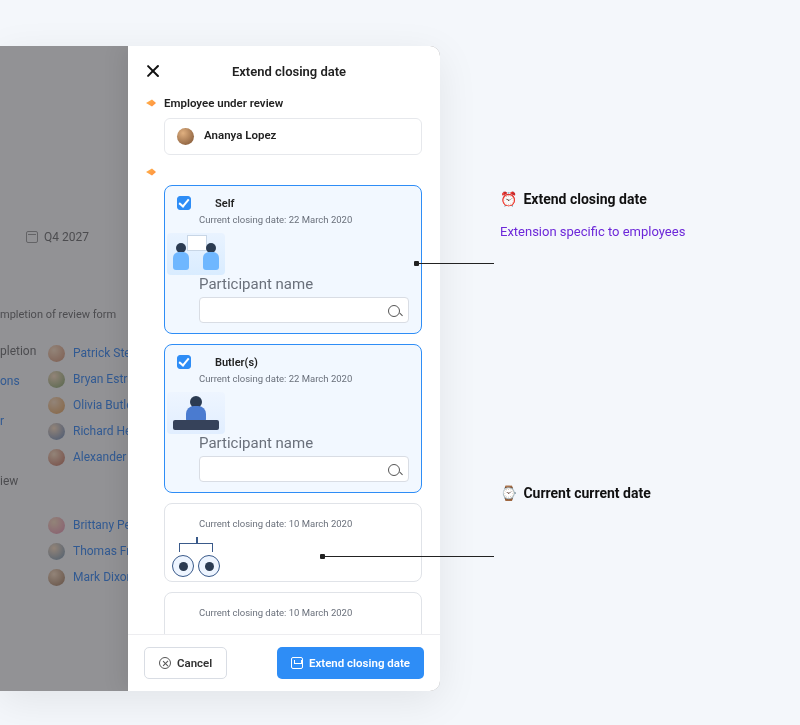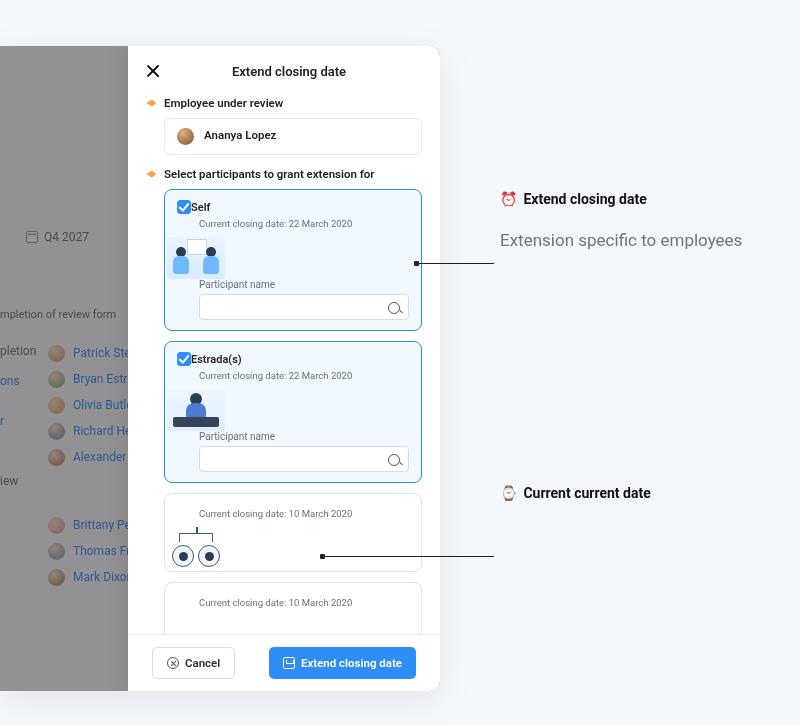--- a/index.html
+++ b/index.html
@@ -31,21 +31,21 @@
 .sec-h{display:flex;align-items:center;gap:8px;margin-bottom:8px}
 .pt{width:10px;height:10px;position:relative}
 .pt:before{content:"";position:absolute;inset:0;background:linear-gradient(135deg,#ffb84d,#ff8a3d);clip-path:polygon(0 50%,60% 15%,100% 50%,60% 85%)}
 .sec-t{font-size:11.5px;font-weight:600;color:#222}
 
 .emp-card{border:1px solid #e6e8ec;border-radius:6px;padding:9px 12px;display:flex;align-items:flex-start;gap:10px;margin-left:18px}
 .emp-name{font-size:11.5px;font-weight:600;color:#222}
 
 .pcard{border:1.5px solid #e0e3e8;border-radius:8px;padding:10px 12px;margin:0 0 10px 18px;position:relative;min-height:58px}
 .pcard.sel{border-color:#2e8df6;background:#f2f8ff}
-.prow{display:flex;align-items:flex-end;gap:0}
+.prow{display:flex;align-items:flex-end;gap:24px}
 .cb{width:14px;height:14px;border:1.5px solid #888;border-radius:3px;flex:none;position:relative;background:#fff}
 .cb.on{background:#2e8df6;border-color:#2e8df6}
 .cb.on:after{content:"";position:absolute;left:3px;top:0px;width:4px;height:8px;border:solid #fff;border-width:0 2px 2px 0;transform:rotate(40deg)}
 .ptit{font-size:11px;font-weight:600;color:#222}
 .psub{font-size:9.5px;color:#6a707b;margin:4px 0 0 22px}
 .pill{position:absolute;right:10px;top:8px;width:58px;height:42px}
 
 .ill-board{background:linear-gradient(180deg,#e9f3ff,#d9ecff);border-radius:4px;position:relative;overflow:hidden}
 .pers{position:absolute;width:20px;height:30px;bottom:2px}
 .pers .hd{width:10px;height:10px;border-radius:50%;background:#2b3b52;position:absolute;left:5px;top:0}
@@ -61,40 +61,40 @@
 .ill-desk:after{content:"";position:absolute;left:6px;right:6px;bottom:4px;height:10px;background:#36425a;border-radius:2px}
 
 .ill-tree{position:relative}
 .ill-tree .c{width:22px;height:22px;border-radius:50%;border:1.5px solid #3a5a8a;position:absolute;display:flex;align-items:center;justify-content:center;background:#eef5ff}
 .ill-tree .c .h{width:9px;height:9px;border-radius:50%;background:#2b3b52}
 .ill-tree .c1{left:5px;bottom:2px}
 .ill-tree .c2{right:5px;bottom:2px}
 .ill-tree:before{content:"";position:absolute;left:12px;right:12px;top:6px;height:8px;border:1.5px solid #3a5a8a;border-bottom:none}
 .ill-tree:after{content:"";position:absolute;left:50%;top:0;width:1.5px;height:7px;background:#3a5a8a}
 
-.plabel{font-size:10px;color:#6a707b;margin:8px 0 4px 22px}
+.plabel{font-size:15px;color:#6a707b;margin:8px 0 4px 22px}
 .pinput{margin-left:22px;height:26px;border:1px solid #d9dde4;border-radius:4px;background:#fff;position:relative;width:calc(100% - 22px)}
 .pinput:after{content:"";position:absolute;right:8px;top:7px;width:10px;height:10px;border:1.4px solid #555;border-radius:50%}
 .pinput:before{content:"";position:absolute;right:5px;top:16px;width:4px;height:1.4px;background:#555;transform:rotate(45deg)}
 
-.footer{border-top:1px solid #ededf0;padding:12px 24px;display:flex;justify-content:space-between;align-items:center}
+.footer{border-top:1px solid #ededf0;padding:12px 16px;display:flex;justify-content:space-between;align-items:center}
 .btn{height:32px;border-radius:5px;font-size:11.5px;font-weight:600;display:flex;align-items:center;gap:6px;padding:0 14px;cursor:pointer}
 .btn-cancel{border:1px solid #d9dde4;background:#fff;color:#333}
 .btn-cancel .xic{width:12px;height:12px;border:1.3px solid #555;border-radius:50%;position:relative}
 .btn-cancel .xic:before,.btn-cancel .xic:after{content:"";position:absolute;left:5px;top:2px;width:1.3px;height:7px;background:#555}
 .btn-cancel .xic:before{transform:rotate(45deg)}.btn-cancel .xic:after{transform:rotate(-45deg)}
 .btn-primary{background:#2e8df6;color:#fff;border:none}
 .btn-primary .sv{width:12px;height:12px;border:1.4px solid #fff;border-radius:2px;position:relative}
 .btn-primary .sv:after{content:"";position:absolute;left:2px;top:2px;width:6px;height:3px;border:1.4px solid #fff;border-top:none}
 
 .callout{position:absolute;left:500px}
 .co-line{position:absolute;height:1px;background:#222}
 .co-dot{position:absolute;width:5px;height:5px;background:#222;border-radius:1px}
 .co-title{font-size:14px;font-weight:700;color:#111;display:flex;gap:6px;align-items:center}
-.co-sub{font-size:17px;color:#737373;margin-top:22px;line-height:1.4;max-width:250px}
+.co-sub{font-size:13px;color:#6d28d9;margin-top:16px;line-height:1.4;max-width:250px}
 </style>
 </head>
 <body>
 
 <div class="stage">
 
   <div class="bg">
     <div class="bg-inner">
       <div class="bg-date">
         <span class="cal-ic"></span>
@@ -161,21 +161,20 @@
           </div>
         <div class="emp-card">
           <span class="av" style="background:radial-gradient(circle at 35% 30%,#e0b080,#7a5030);"></span>
           <span class="emp-name">Ananya Lopez</span>
         </div>
       </div>
 
       <div class="section">
         <div class="sec-h">
             <span class="pt"></span>
-          <span class="sec-t">Select participants to grant extension for</span>
           </div>
         <div id="pcards">
             <div class="pcard sel">
               <div class="prow">
                 <span class="cb on"></span>
                 <span class="ptit">Self</span>
               </div>
               <div class="psub">Current closing date: 22 March 2020</div>
               <div class="pill ill-board">
                 <div class="pers">
@@ -186,21 +185,21 @@
                   <div class="hd"></div>
                   <div class="bd"></div>
                 </div>
               </div>
               <div class="plabel">Participant name</div>
               <div class="pinput"></div>
             </div>
             <div class="pcard sel">
               <div class="prow">
                 <span class="cb on"></span>
-                <span class="ptit">Estrada(s)</span>
+                <span class="ptit">Butler(s)</span>
               </div>
               <div class="psub">Current closing date: 22 March 2020</div>
               <div class="pill ill-desk">
                 <div class="p">
                   <div class="h"></div>
                   <div class="b"></div>
                 </div>
               </div>
               <div class="plabel">Participant name</div>
               <div class="pinput"></div>

